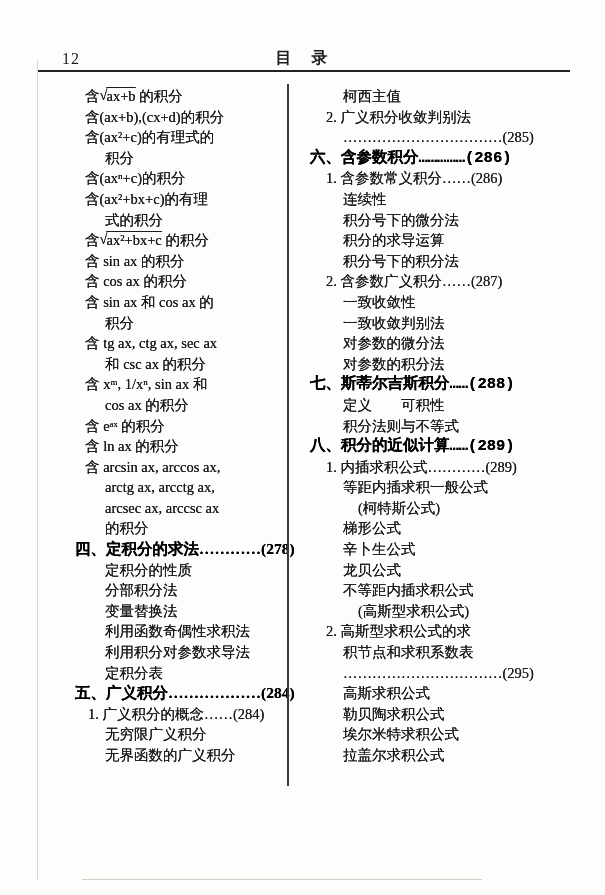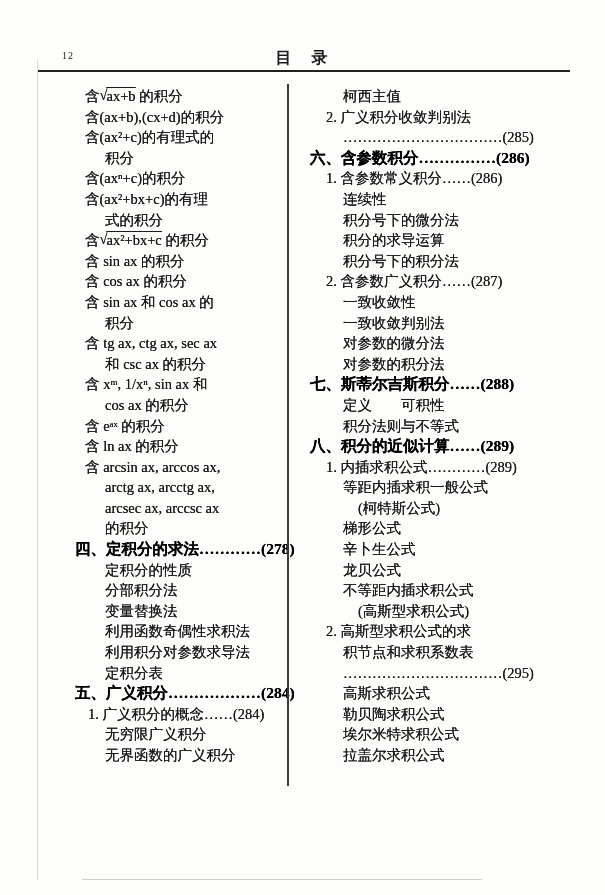--- a/index.html
+++ b/index.html
@@ -10,21 +10,21 @@
     font-family:"Liberation Serif","DejaVu Serif",serif;
     color:#1b1b1b;
     overflow:hidden;
   }
   
   .edge-left{position:absolute;left:37px;top:60px;width:1px;height:820px;background:#d7d6d3;}
   .edge-bottom{position:absolute;left:82px;top:879px;width:400px;height:1px;background:#cfcec9;}
 
   
   .header{position:absolute;left:0;top:48px;width:100%;height:20px;}
-  .pagenum{position:absolute;left:62px;top:2px;font-size:10px;letter-spacing:1px;}
+  .pagenum{position:absolute;left:62px;top:2px;font-size:16px;letter-spacing:1px;}
   .title{
     position:absolute;left:0;right:0;top:0;text-align:center;
     font-size:16px;font-weight:bold;letter-spacing:2px;
   }
   .rule{position:absolute;left:38px;top:70px;width:532px;height:2px;background:#222120;}
 
   
   .col{position:absolute;top:86px;}
   .col-left{left:75px;width:212px;}
   .col-right{left:310px;width:258px;}
@@ -36,21 +36,21 @@
     text-shadow:0 0 0.4px currentColor;
   }
   .toc-line.sec{font-weight:bold;font-size:15.5px;color:#000;}
   
   .col-left .sec {padding-left:0;}
   .col-left .num {padding-left:13px;}
   .col-left .item{padding-left:10px;}
   .col-left .sub {padding-left:30px;}
   .col-left .cont{padding-left:30px;}
   
-  .col-right .sec {padding-left:0;}
+  .col-right .sec {padding-left:0;font-family:Liberation Mono, monospace;}
   .col-right .num {padding-left:16px;}
   .col-right .sub {padding-left:33px;}
   .col-right .cont{padding-left:48px;}
 
   
   .sqrt .rsign{display:inline-block;transform:translateY(-1px);margin-right:-1px;}
   .sqrt .rbody{text-decoration:overline;}
 </style>
 </head>
 <body>

